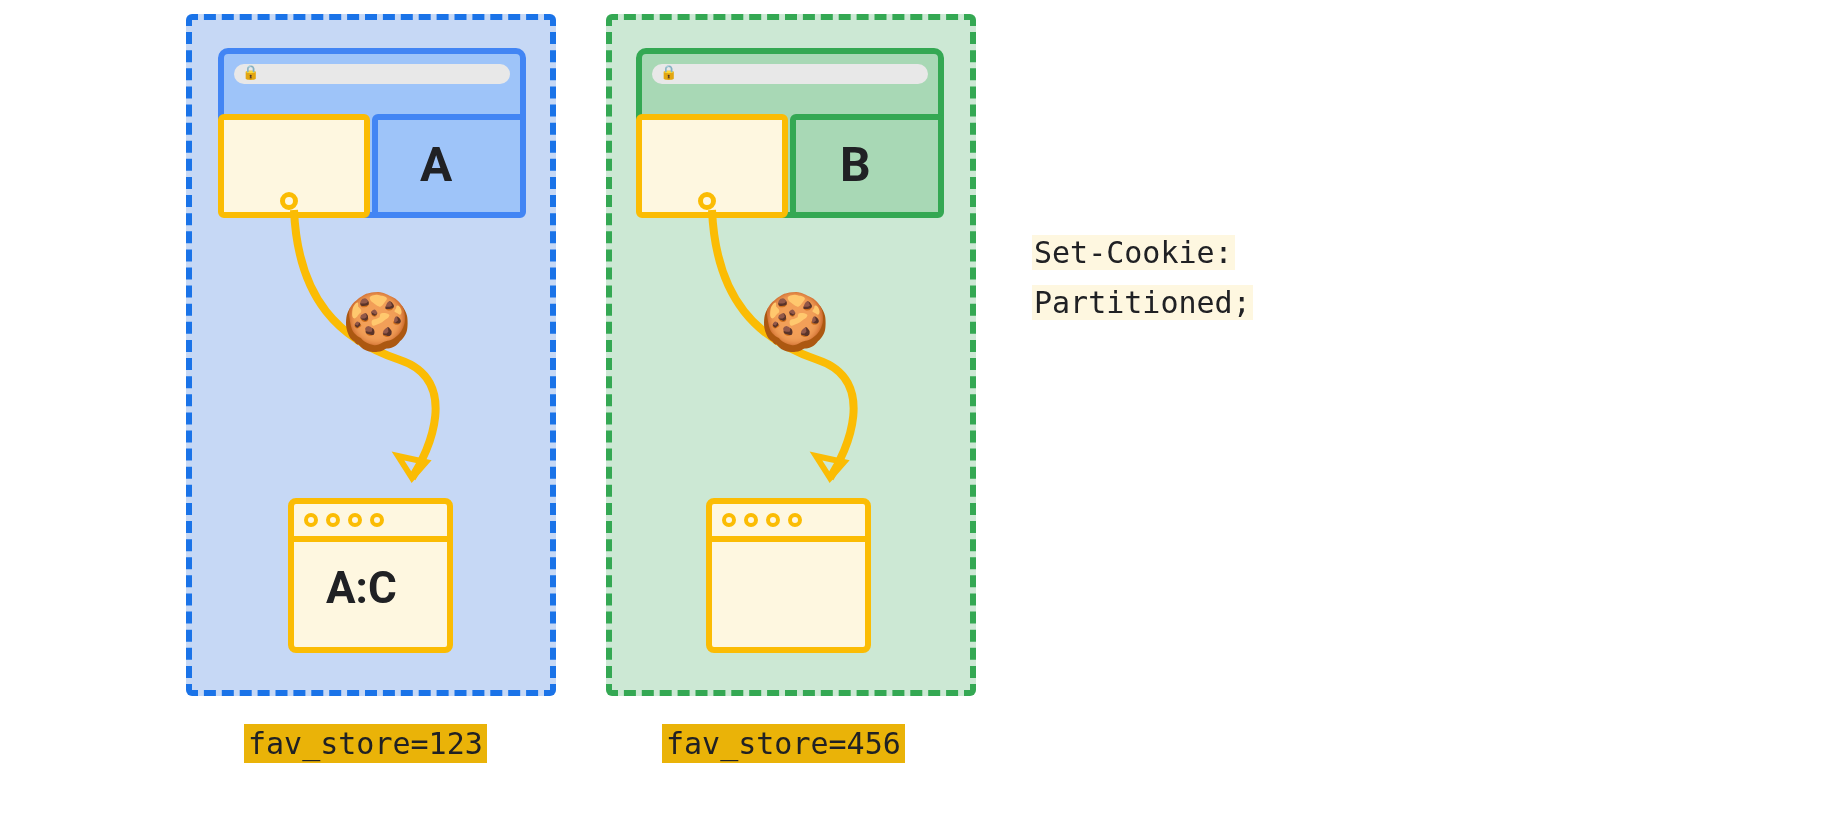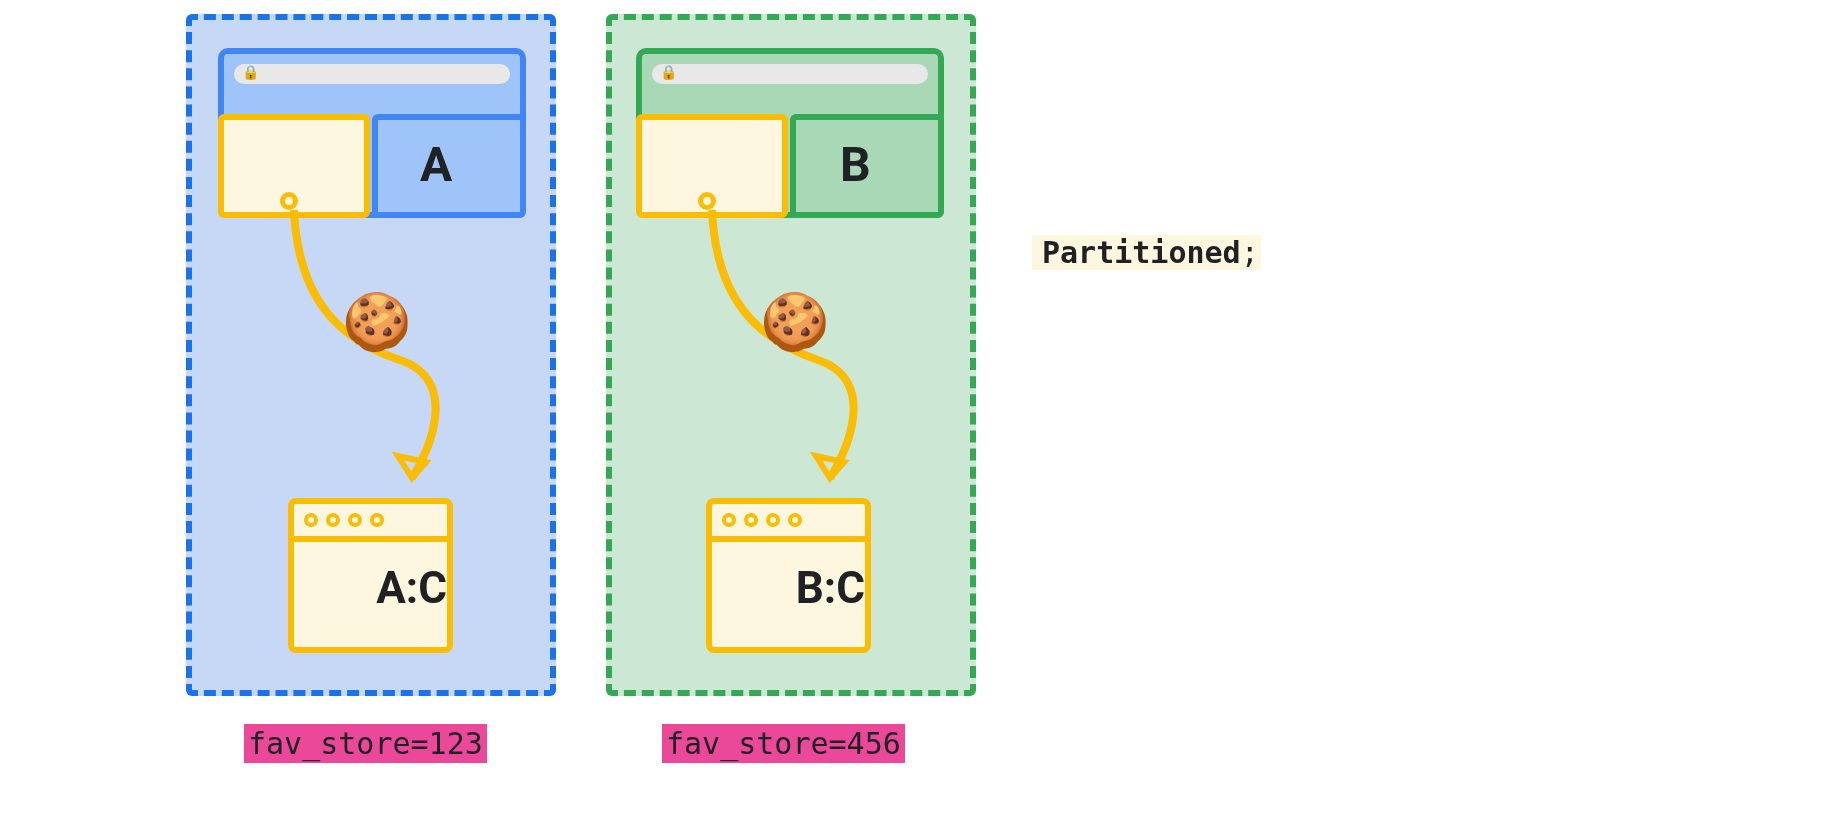--- a/index.html
+++ b/index.html
@@ -83,48 +83,49 @@
   .jar-dot {
     width: 14px; height: 14px;
     border: 4px solid #fbbc04;
     border-radius: 50%;
     background: transparent;
   }
   .jar-label {
     position: absolute;
     left: 0; right: 0;
     top: 58px;
-    text-align: right;
+    text-align: left;
     font-size: 44px;
     font-weight: 700;
     color: #202124;
+    padding-left: 32px;
   }
 
   .fav {
     position: absolute;
     font-family: ui-monospace, Menlo, Consolas, monospace;
     font-size: 30px;
-    background: #ec4899;
+    background: #eab308;
     padding: 2px 4px;
     color: #202124;
     text-align: center;
   }
 
   .code-block {
     position: absolute;
     font-family: ui-monospace, Menlo, Consolas, monospace;
     font-size: 30px;
     line-height: 1.65;
     color: #202124;
   }
   .code-block .hl {
     background: #fef7e0;
     padding: 0 2px;
   }
-  .code-block .bold { font-weight: 700; margin-left: 8px; }
+  .code-block .bold { font-weight: 400; }
   .code-block .ital { font-style: italic; }
 
   svg.connector { position: absolute; overflow: visible; }
   .arc-circle {
     position: absolute;
     width: 18px; height: 18px;
     border: 5px solid #fbbc04;
     border-radius: 50%;
     background: #fef7e0;
   }
@@ -178,22 +179,22 @@
 </svg>
 <span class="cookie" style="left:760px; top:294px;">🍪</span>
 
 <div class="jar" style="left:706px; top:498px; width:165px; height:155px;">
   <div class="jar-header">
     <div class="jar-dot"></div>
     <div class="jar-dot"></div>
     <div class="jar-dot"></div>
     <div class="jar-dot"></div>
   </div>
-  <div class="jar-label">B:C</div>
 </div>
 
 <div class="fav" style="left:662px; top:724px;">fav_store=456</div>
 
 <div class="code-block" style="left:1032px; top:228px;">
+  <div><span class="hl">Set-Cookie:</span></div>
   <div>
     <span class="hl"><span class="bold">Partitioned</span><span>;</span></span>
   </div>
 </div>
 
 </body></html>

